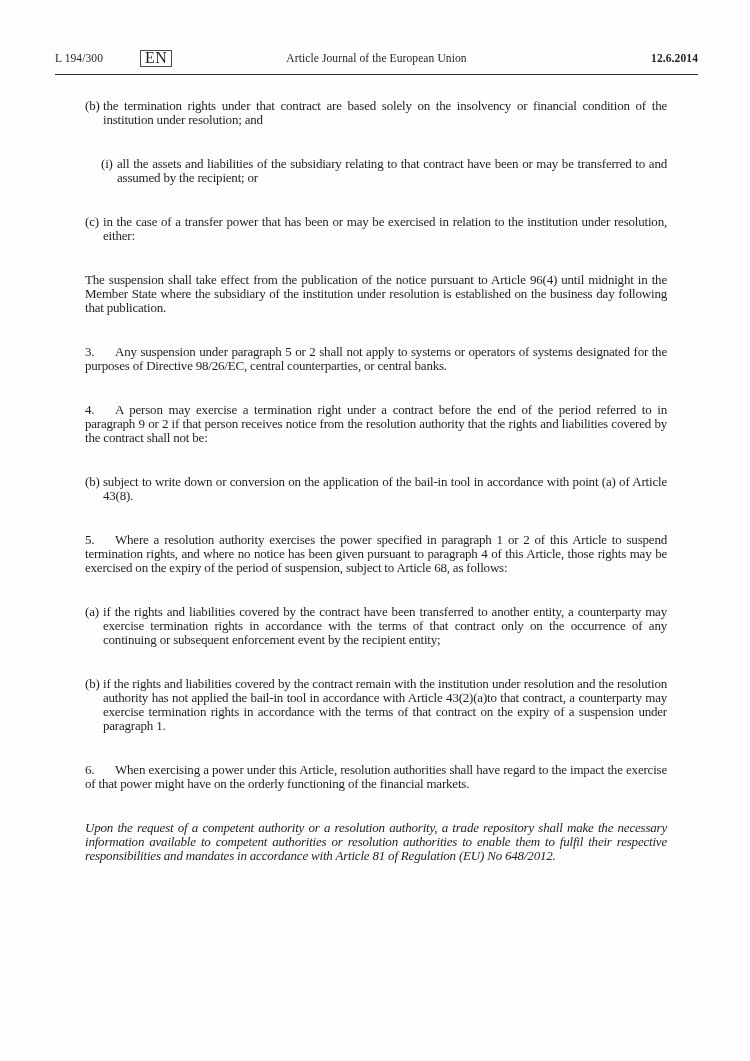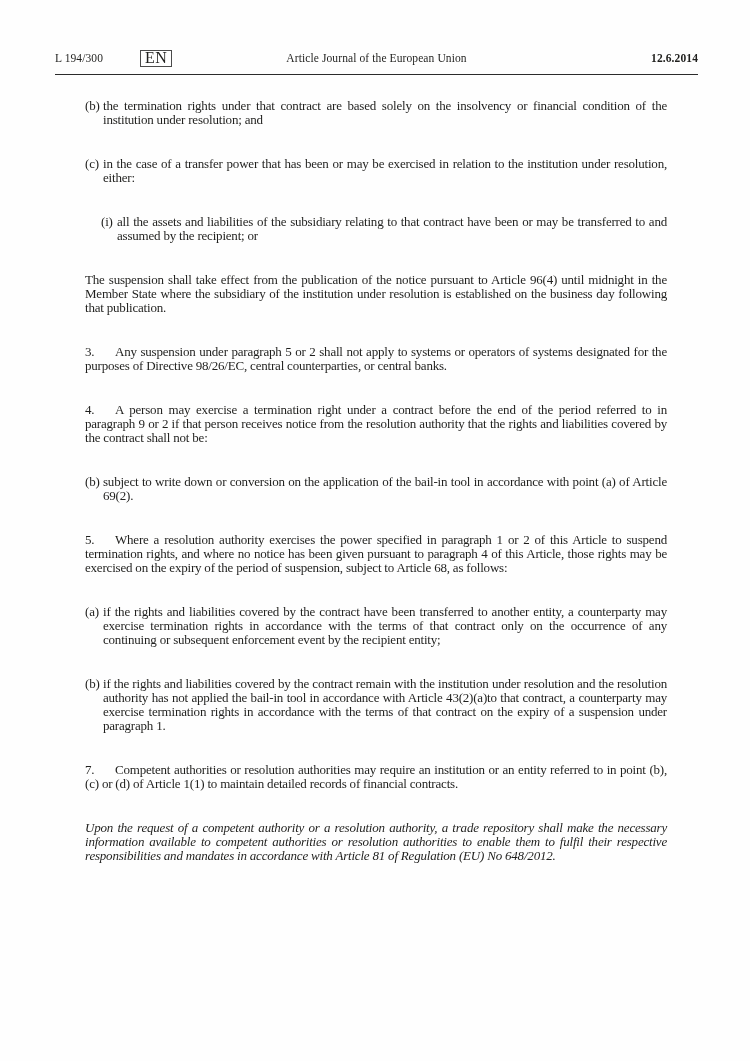--- a/index.html
+++ b/index.html
@@ -92,25 +92,25 @@
     <div class="h-left">
       <span>L 194/300</span>
       <span class="lang-badge">EN</span>
     </div>
     <div class="h-title">Article Journal of the European Union</div>
     <div class="h-right">12.6.2014</div>
   </header>
   <div class="rule"></div>
   <main class="body">
       <p class="para li1"><span class="marker">(b)</span><span>the termination rights under that contract are based solely on the insolvency or financial condition of the institution under resolution; and</span></p>
+      <p class="para li2"><span class="marker">(i)</span><span>all the assets and liabilities of the subsidiary relating to that contract have been or may be transferred to and assumed by the recipient; or</span></p>
       <p class="para li1"><span class="marker">(c)</span><span>in the case of a transfer power that has been or may be exercised in relation to the institution under resolution, either:</span></p>
-      <p class="para li2"><span class="marker">(i)</span><span>all the assets and liabilities of the subsidiary relating to that contract have been or may be transferred to and assumed by the recipient; or</span></p>
       <p class="para">The suspension shall take effect from the publication of the notice pursuant to Article 96(4) until midnight in the Member State where the subsidiary of the institution under resolution is established on the business day following that publication.</p>
       <p class="para numbered"><span class="pnum">3.</span><span>Any suspension under paragraph 5 or 2 shall not apply to systems or operators of systems designated for the purposes of Directive 98/26/EC, central counterparties, or central banks.</span></p>
       <p class="para numbered"><span class="pnum">4.</span><span>A person may exercise a termination right under a contract before the end of the period referred to in paragraph 9 or 2 if that person receives notice from the resolution authority that the rights and liabilities covered by the contract shall not be:</span></p>
-      <p class="para li1"><span class="marker">(b)</span><span>subject to write down or conversion on the application of the bail-in tool in accordance with point (a) of Article 69(2).</span></p>
+      <p class="para li1"><span class="marker">(b)</span><span>subject to write down or conversion on the application of the bail-in tool in accordance with point (a) of Article 43(8).</span></p>
       <p class="para numbered"><span class="pnum">5.</span><span>Where a resolution authority exercises the power specified in paragraph 1 or 2 of this Article to suspend termination rights, and where no notice has been given pursuant to paragraph 4 of this Article, those rights may be exercised on the expiry of the period of suspension, subject to Article 68, as follows:</span></p>
       <p class="para li1"><span class="marker">(a)</span><span>if the rights and liabilities covered by the contract have been transferred to another entity, a counterparty may exercise termination rights in accordance with the terms of that contract only on the occurrence of any continuing or subsequent enforcement event by the recipient entity;</span></p>
       <p class="para li1"><span class="marker">(b)</span><span>if the rights and liabilities covered by the contract remain with the institution under resolution and the resolution authority has not applied the bail-in tool in accordance with Article 43(2)(a)to that contract, a counterparty may exercise termination rights in accordance with the terms of that contract on the expiry of a suspension under paragraph 1.</span></p>
-      <p class="para numbered"><span class="pnum">7.</span><span>Competent authorities or resolution authorities may require an institution or an entity referred to in point (b), (c) or (d) of Article 1(1) to maintain detailed records of financial contracts.</span></p>
+      <p class="para numbered"><span class="pnum">6.</span><span>When exercising a power under this Article, resolution authorities shall have regard to the impact the exercise of that power might have on the orderly functioning of the financial markets.</span></p>
       <p class="para">Upon the request of a competent authority or a resolution authority, a trade repository shall make the necessary information available to competent authorities or resolution authorities to enable them to fulfil their respective responsibilities and mandates in accordance with Article 81 of Regulation (EU) No 648/2012.</p>
     </main>
 </div>
 
 </body></html>

